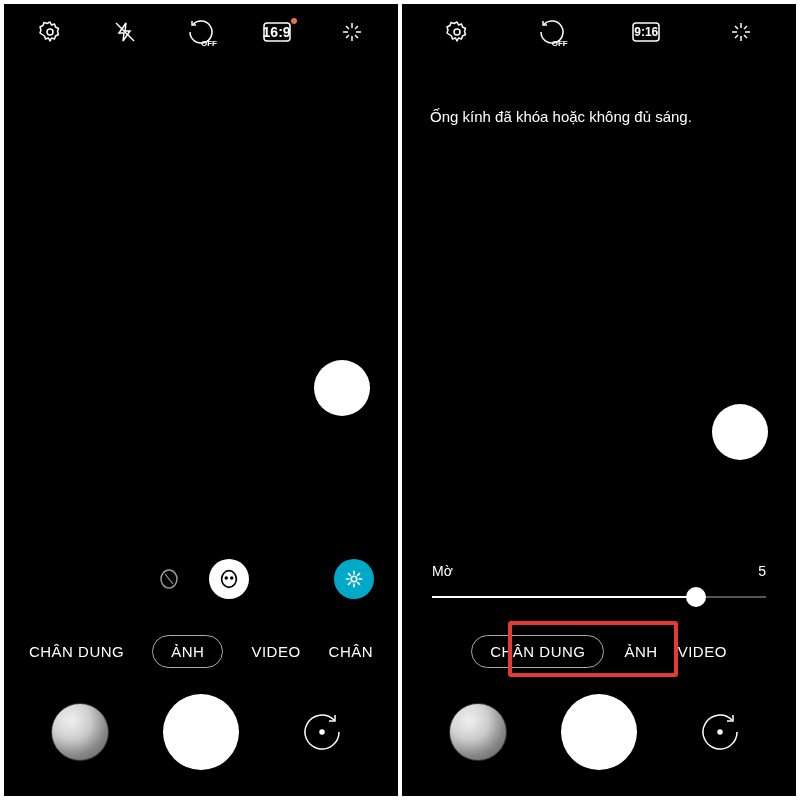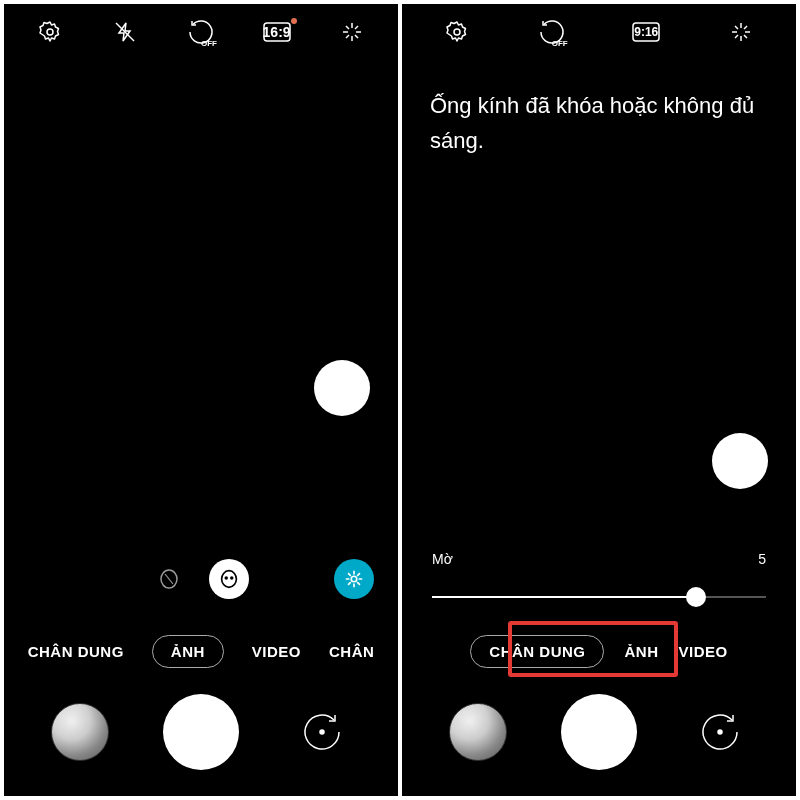--- a/index.html
+++ b/index.html
@@ -5,38 +5,38 @@
 *{margin:0;padding:0;box-sizing:border-box;font-family:-apple-system,sans-serif}
 body{background:#fff;width:800px;height:800px;overflow:hidden}
 .container{width:800px;height:800px;background:#fff;padding:4px;display:flex;gap:4px}
 .panel{flex:1;background:#000;position:relative;color:#fff;display:flex;flex-direction:column}
 
 .topbar{height:56px;display:flex;align-items:center;justify-content:space-around;padding:0 8px}
 .tico{width:28px;height:28px;display:flex;align-items:center;justify-content:center;position:relative}
 .tico svg{overflow:visible}
 .dot-ind{position:absolute;top:0;right:-6px;width:6px;height:6px;background:#e07050;border-radius:50%}
 
-.msg{padding:0 28px;margin-top:28px;line-height:1.6;font-size:22px}
+.msg{padding:0 28px;margin-top:45px;line-height:1.6;font-size:15px}
 
 .viewfinder{flex:1;position:relative}
 .floating-shutter{position:absolute;right:28px;top:300px;width:56px;height:56px;background:#fff;border-radius:50%}
 
 .beauty-row{display:flex;align-items:center;justify-content:center;gap:24px;padding:12px 0}
 .beauty-off{width:32px;height:32px;display:flex;align-items:center;justify-content:center;opacity:.6}
 .beauty-on{width:40px;height:40px;background:#fff;border-radius:50%;display:flex;align-items:center;justify-content:center}
 .fx-btn{position:absolute;right:24px;width:40px;height:40px;background:#00a9c7;border-radius:50%;display:flex;align-items:center;justify-content:center}
 
 .slider-area{padding:12px 30px 6px}
-.slider-labels{display:flex;justify-content:space-between;font-size:14px;margin-bottom:20px}
+.slider-labels{display:flex;justify-content:space-between;font-size:14px;margin-bottom:8px}
 .slider-track{position:relative;height:20px}
 .slider-line{position:absolute;top:50%;left:0;right:0;height:2px;background:#555;transform:translateY(-50%)}
 .slider-fill{position:absolute;top:50%;left:0;height:2px;background:#fff;transform:translateY(-50%)}
 .slider-thumb{position:absolute;top:50%;transform:translate(-50%,-50%);width:20px;height:20px;background:#fff;border-radius:50%}
 
-.modes{display:flex;align-items:center;justify-content:center;gap:28px;padding:24px 0 18px;font-size:15px;letter-spacing:.5px;font-weight:700}
+.modes{display:flex;align-items:center;justify-content:center;gap:28px;padding:24px 0 18px;font-size:15px;letter-spacing:.5px;font-weight:400}
 .mode{white-space:nowrap}
 .mode.sel{border:1.5px solid #aaa;border-radius:999px;padding:7px 18px}
 .highlight{position:absolute;border:4px solid #e53935;border-radius:3px;pointer-events:none}
 
 .bottombar{height:110px;display:flex;align-items:center;justify-content:space-around;padding:0 20px 18px}
 .gallery{width:58px;height:58px;border-radius:50%;background:radial-gradient(circle at 35% 30%,#eee 0%,#ccc 35%,#888 65%,#555 100%);border:1px solid #333;position:relative;overflow:hidden}
 .gallery::after{content:"";position:absolute;inset:0;background:linear-gradient(135deg,rgba(255,255,255,.3) 0%,transparent 50%)}
 .shutter{width:76px;height:76px;background:#fff;border-radius:50%}
 .switch{width:58px;height:58px;display:flex;align-items:center;justify-content:center}
 

